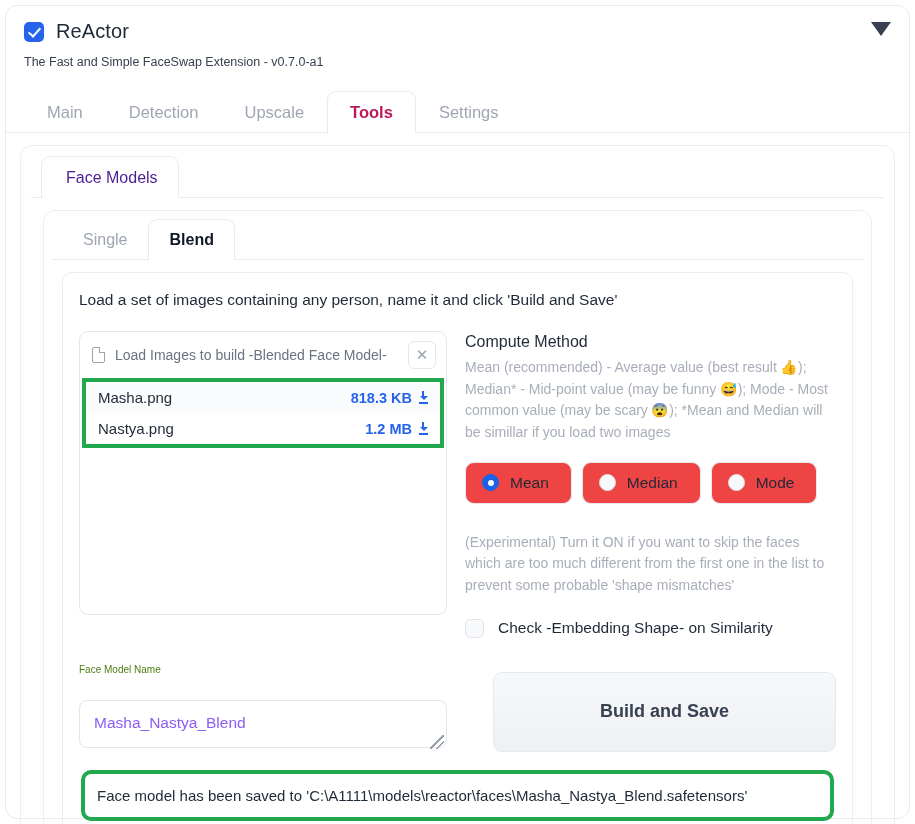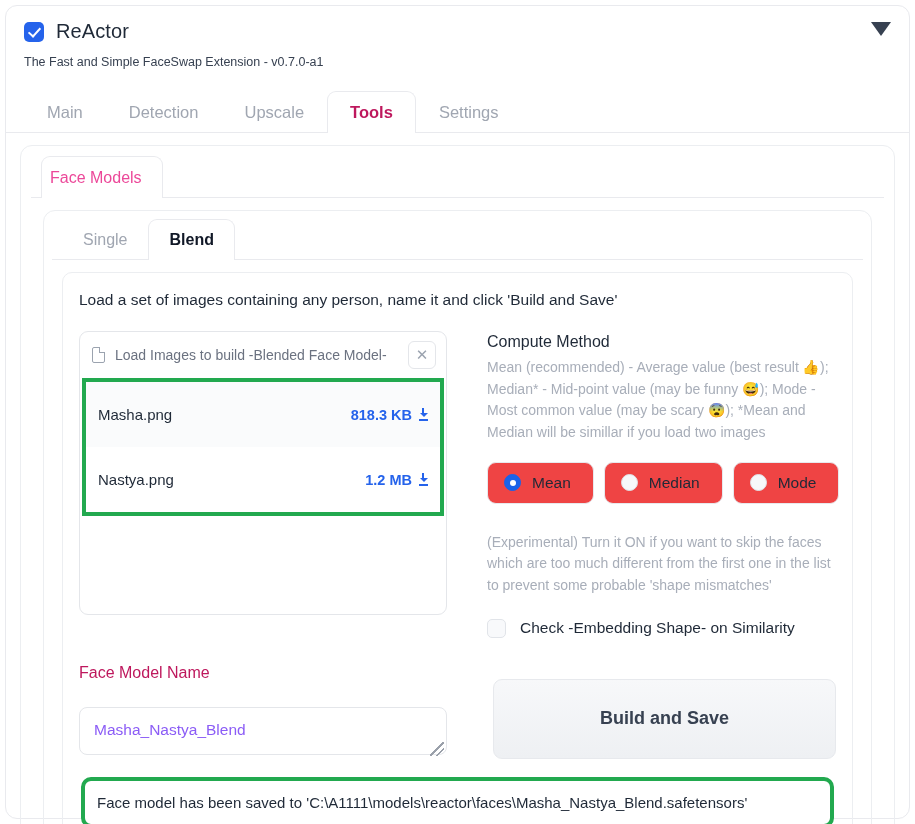--- a/index.html
+++ b/index.html
@@ -107,23 +107,23 @@
   }
 
   
   .tabbar-l2 {
     display: flex;
     align-items: flex-end;
     padding-left: 10px;
     border-bottom: 1px solid #e9eaee;
   }
   .tab-l2 {
-    padding: 12px 20px 11px 8px;
+    padding: 12px 20px 11px 24px;
     font-size: 16px;
-    color: #ec4899;
+    color: #4c1d95;
     background: #ffffff;
     border: 1px solid #e9eaee;
     border-bottom: none;
     border-radius: 9px 9px 0 0;
     margin-bottom: -1px;
     cursor: pointer;
   }
 
   .facemodels-card {
     margin: 12px 12px 0 12px;
@@ -164,21 +164,21 @@
     border-radius: 10px;
     margin: 12px 10px 0 10px;
     padding: 18px 16px 18px 16px;
   }
   .blend-instructions {
     font-size: 15.5px;
     color: #1f2937;
     margin-bottom: 22px;
   }
 
-  .cols { display: flex; gap: 40px; align-items: flex-start; }
+  .cols { display: flex; gap: 18px; align-items: flex-start; }
   .col-left  { width: 368px; flex: 0 0 368px; }
   .col-right { flex: 1 1 auto; padding-top: 2px; }
 
   
   .upload-box {
     border: 1px solid #e4e6ea;
     border-radius: 9px;
     background: #ffffff;
     height: 284px;
     position: relative;
@@ -227,21 +227,21 @@
 
   
   .filelist-highlight {
     border: 4px solid #22a94f;
     margin: 0 2px;
   }
   .file-row {
     display: flex;
     align-items: center;
     justify-content: space-between;
-    padding: 24px 12px;
+    padding: 7px 12px;
     font-size: 15px;
     color: #1f2937;
     cursor: pointer;
   }
   .file-row.alt { background: #fafbfc; }
   .file-size-wrap {
     display: flex;
     align-items: center;
     gap: 7px;
     color: #2563eb;
@@ -351,22 +351,22 @@
 
   
   .bottom-row {
     display: flex;
     gap: 22px;
     margin-top: 26px;
     align-items: flex-end;
   }
   .name-col { width: 368px; flex: 0 0 368px; }
   .field-label {
-    font-size: 16px;
-    color: #be185d;
+    font-size: 10px;
+    color: #4d7c0f;
     margin-bottom: 25px;
   }
   .name-input {
     width: 100%;
     height: 48px;
     border: 1px solid #e4e6ea;
     border-radius: 8px;
     background: #ffffff;
     font-family: "Liberation Sans", sans-serif;
     font-size: 15.5px;

